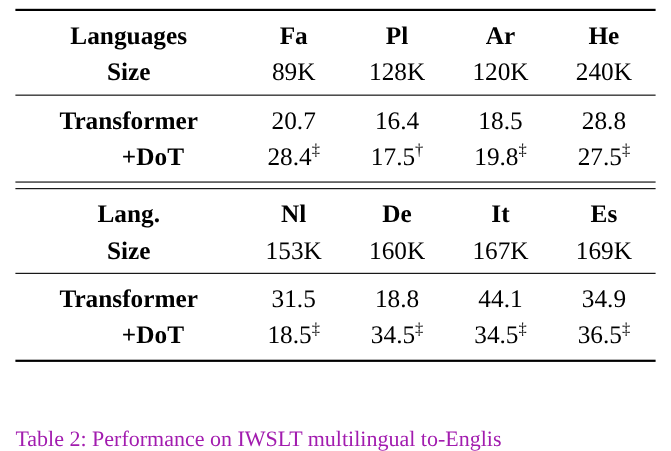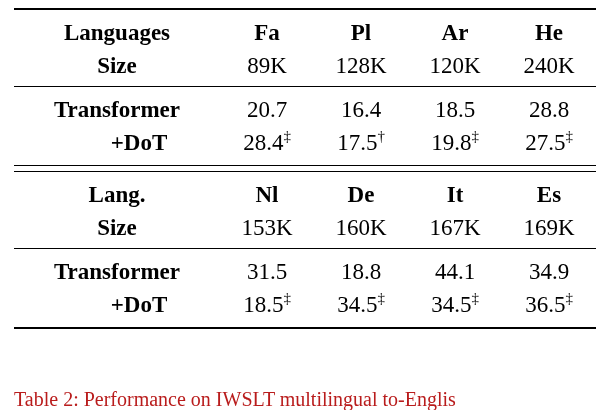--- a/index.html
+++ b/index.html
@@ -70,21 +70,21 @@
     line-height: 0;
   }
   .caption {
     position: absolute;
     left: 14px;
     right: 18px;
     bottom: 0;
     font-size: 20px;
     line-height: 26px;
     text-align: left;
-    color: #b91c1c;
+    color: #a21caf;
     overflow: hidden;
     height: 24px;
     white-space: nowrap;
   }
 </style>
 </head>
 <body>
 
 <div class="page">
 

